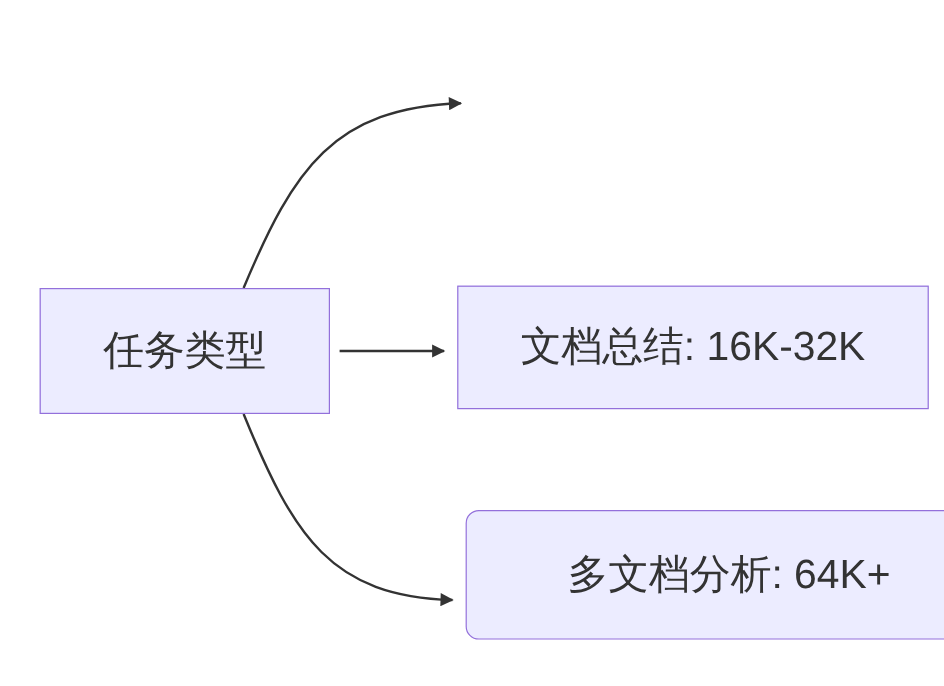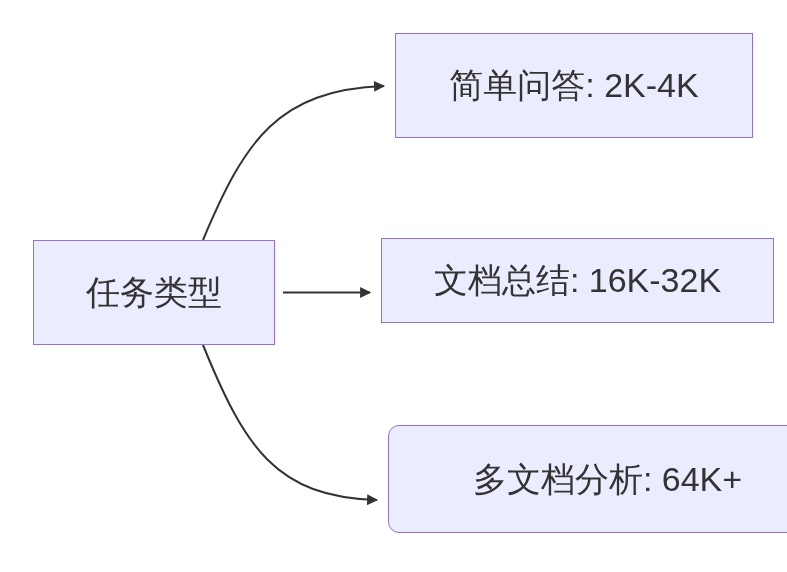--- a/index.html
+++ b/index.html
@@ -36,21 +36,21 @@
     align-items: center;
     justify-content: center;
     text-align: center;
     color: #333333;
     font-size: 34px;
     line-height: 1.2;
     white-space: nowrap;
   }
   .node-root   { left: 33px;  top: 240px; width: 242px; height: 105px; }
   .node-top    { left: 395px; top: 33px;  width: 358px; height: 105px; }
-  .node-middle { left: 381px; top: 238px; width: 393px; height: 85px; }
+  .node-middle { left: 381px; top: 238px; width: 393px; height: 103px; }
   .node-bottom { left: 388px; top: 425px; width: 439px; height: 108px; border-radius: 11px; }
 </style>
 </head>
 <body>
 
 <div class="canvas">
 
   <svg class="edges" viewBox="0 0 787 572" xmlns="http://www.w3.org/2000/svg" aria-hidden="true">
     <defs>
       <marker id="arrowhead" viewBox="0 0 10 10" refX="9" refY="5" markerUnits="userSpaceOnUse" markerWidth="13" markerHeight="11" orient="auto">
@@ -59,23 +59,20 @@
     </defs>
     <path class="edge" d="M 203 240 C 245 140, 278 90, 384 86" marker-end="url(#arrowhead)"></path>
     <path class="edge" d="M 283 292.5 L 370 292.5" marker-end="url(#arrowhead)"></path>
     <path class="edge" d="M 203 345 C 245 448, 276 497, 377 500" marker-end="url(#arrowhead)"></path>
   </svg>
 
   <div class="node node-root">
     <span>任务类型</span>
   </div>
 
-  <div class="node node-top">
-    <span>简单问答: 2K-4K</span>
-  </div>
 
   <div class="node node-middle">
     <span>文档总结: 16K-32K</span>
   </div>
 
   <div class="node node-bottom">
     <span>多文档分析: 64K+</span>
   </div>
 
 </div>

